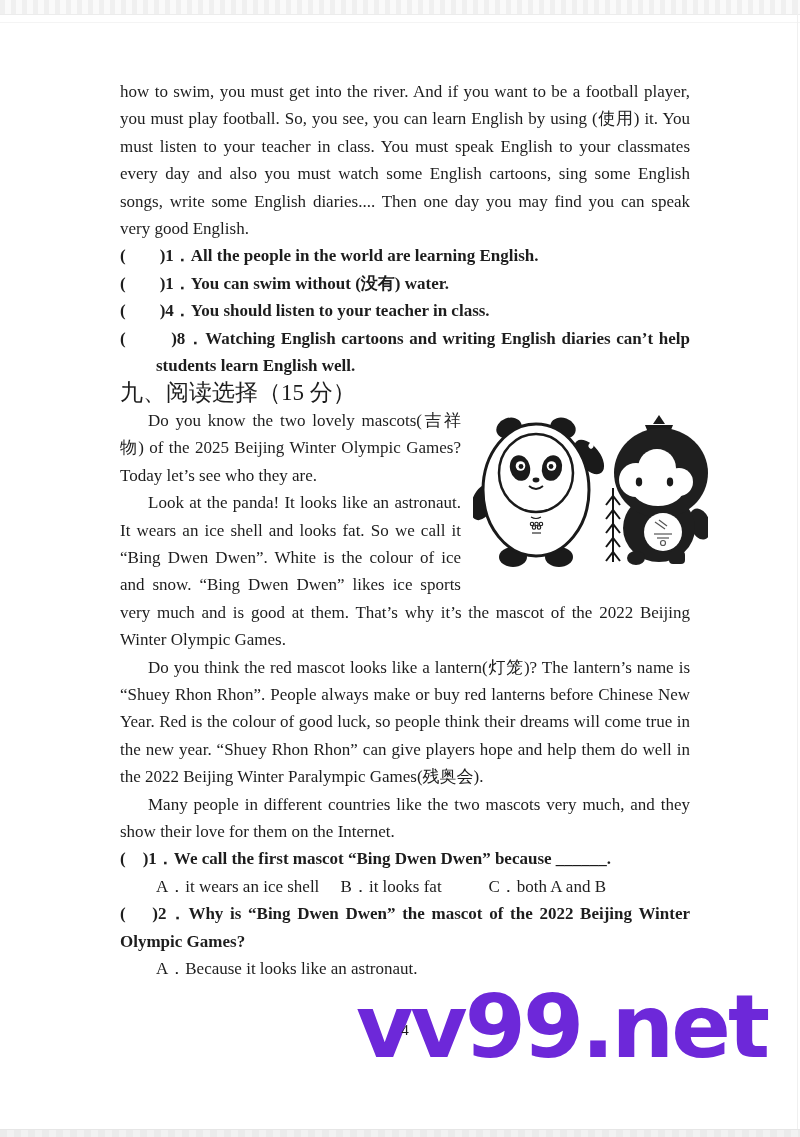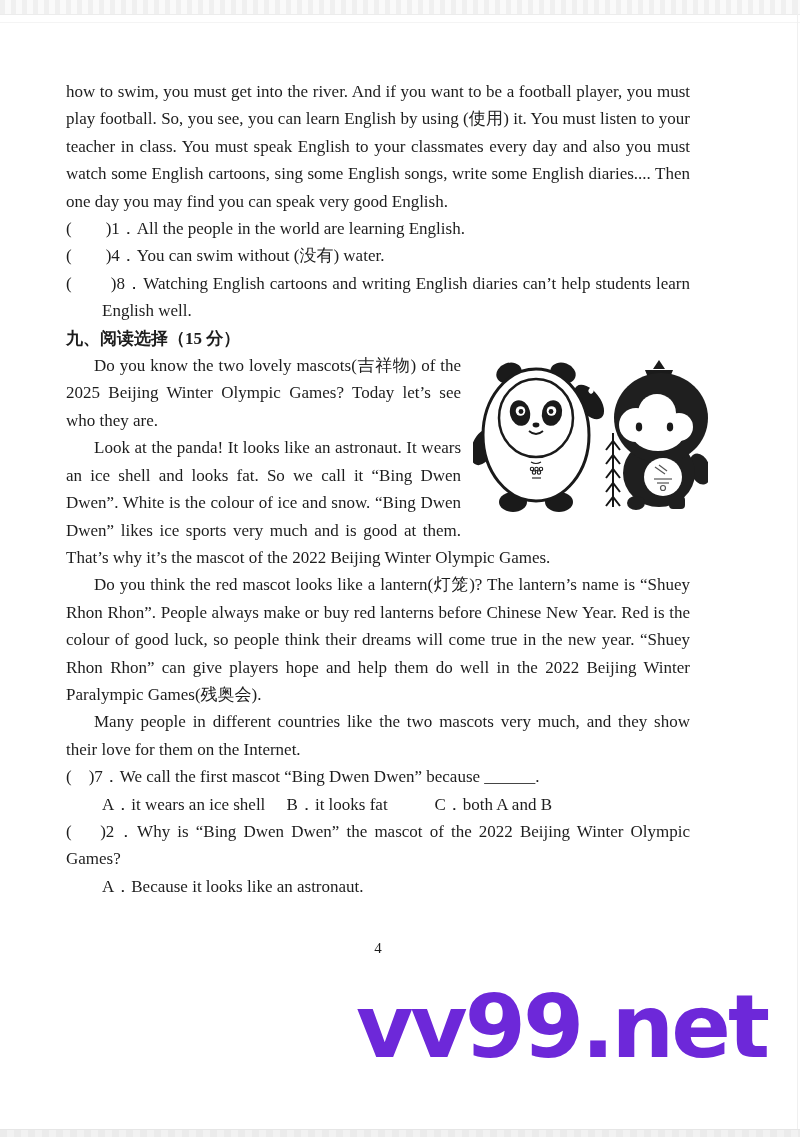--- a/index.html
+++ b/index.html
@@ -21,29 +21,29 @@
 
   .watermark {
     position:absolute; left:356px; top:975px; z-index:0;
     font-family:"DejaVu Sans","Liberation Sans",sans-serif;
     font-weight:800; font-size:88px; letter-spacing:-3px; color:#6d28d9;
     user-select:none; white-space:nowrap;
   }
 
   .content {
     position:relative; z-index:1;
-    padding:78px 110px 0 66px;
+    padding:78px 110px 0 120px;
     font-size:17px; line-height:27.4px;
   }
   .para { text-align:justify; }
   .ind { text-indent:28px; }
-  .qline { white-space:pre-wrap; text-align:justify; }
+  .qline { white-space:pre-wrap; text-align:justify;font-weight:bold; }
   .hang { padding-left:36px; text-indent:-36px; }
   .optline { white-space:pre-wrap; padding-left:36px;font-family:Liberation Serif, serif; }
-  .section-heading { font-size:17px; font-weight:bold; line-height:27.4px; }
+  .section-heading { font-size:23px; font-weight:normal; line-height:27.4px; }
   .u { text-underline-offset:3px; }
 
   .mascots-figure { float:right; width:235px; height:162px; margin:3px -18px 6px 12px; }
   .mascots-figure svg { display:block; width:235px; height:162px; }
 
   .page-number { text-align:center; font-size:15px; margin-top:38px; line-height:20px; }
 </style>
 </head>
 <body>
 
@@ -52,21 +52,22 @@
 <div class="scan-edge-right"></div>
 
 <div class="watermark">vv99.net</div>
 
 <div class="content">
 
   <p class="para">how to swim, you must get into the river. And if you want to be a football player, you must play football. So, you see, you can learn English by using (使用) it. You must listen to your teacher in class. You must speak English to your classmates every day and also you must watch some English cartoons, sing some English songs, write some English diaries.... Then one day you may find you can speak very good English.</p>
 
   <div>
     <div class="qline hang">(        )1．All the people in the world are learning English.</div>
-    <div class="qline hang">(        )4．You can swim without (没有) water.</div>
+    <div class="qline hang">(        )1．You can swim without (没有) water.</div>
+    <div class="qline hang">(        )4．You should listen to your teacher in class.</div>
     <div class="qline hang">(        )8．Watching English cartoons and writing English diaries can’t help students learn English well.</div>
   </div>
 
   <h2 class="section-heading">九、阅读选择（15 分）</h2>
 
   <div>
     <div class="mascots-figure">
       <svg viewBox="0 0 235 162" xmlns="http://www.w3.org/2000/svg">
         <g stroke="#1a1a1a" fill="#ffffff">
           <ellipse cx="10" cy="92" rx="11" ry="19" fill="#1a1a1a" stroke="none" transform="rotate(22 10 92)"></ellipse>
@@ -131,21 +132,21 @@
         </g>
       </svg>
     </div>
     <p class="para ind">Do you know the two lovely mascots(吉祥物) of the 2025 Beijing Winter Olympic Games? Today let’s see who they are.</p>
     <p class="para ind">Look at the panda! It looks like an astronaut. It wears an ice shell and looks fat. So we call it “Bing Dwen Dwen”. White is the colour of ice and snow. “Bing Dwen Dwen” likes ice sports very much and is good at them. That’s why it’s the mascot of the 2022 Beijing Winter Olympic Games.</p>
     <p class="para ind"><span>Do you think the red mascot looks like a lantern(灯笼)? The lantern’s name is “Shuey Rhon Rhon”. People always make or buy red lanterns before Chinese New Year. Red is the colour of </span><span class="u">good luck</span><span>, so people think their dreams will come true in the new year. “Shuey Rhon Rhon” can give players hope and help them do well in the 2022 Beijing Winter Paralympic Games(残奥会).</span></p>
     <p class="para ind">Many people in different countries like the two mascots very much, and they show their love for them on the Internet.</p>
   </div>
 
   <div>
-    <div class="qline">(    )7．We call the first mascot “Bing Dwen Dwen” because ______.</div>
+    <div class="qline">(    )1．We call the first mascot “Bing Dwen Dwen” because ______.</div>
     <div class="optline">A．it wears an ice shell     B．it looks fat           C．both A and B</div>
     <div class="qline">(    )2．Why is “Bing Dwen Dwen” the mascot of the 2022 Beijing Winter Olympic Games?</div>
     <div class="optline">A．Because it looks like an astronaut.</div>
   </div>
 
   <div class="page-number">4</div>
 
 </div>
 
 <div class="scan-strip-bottom"></div>

